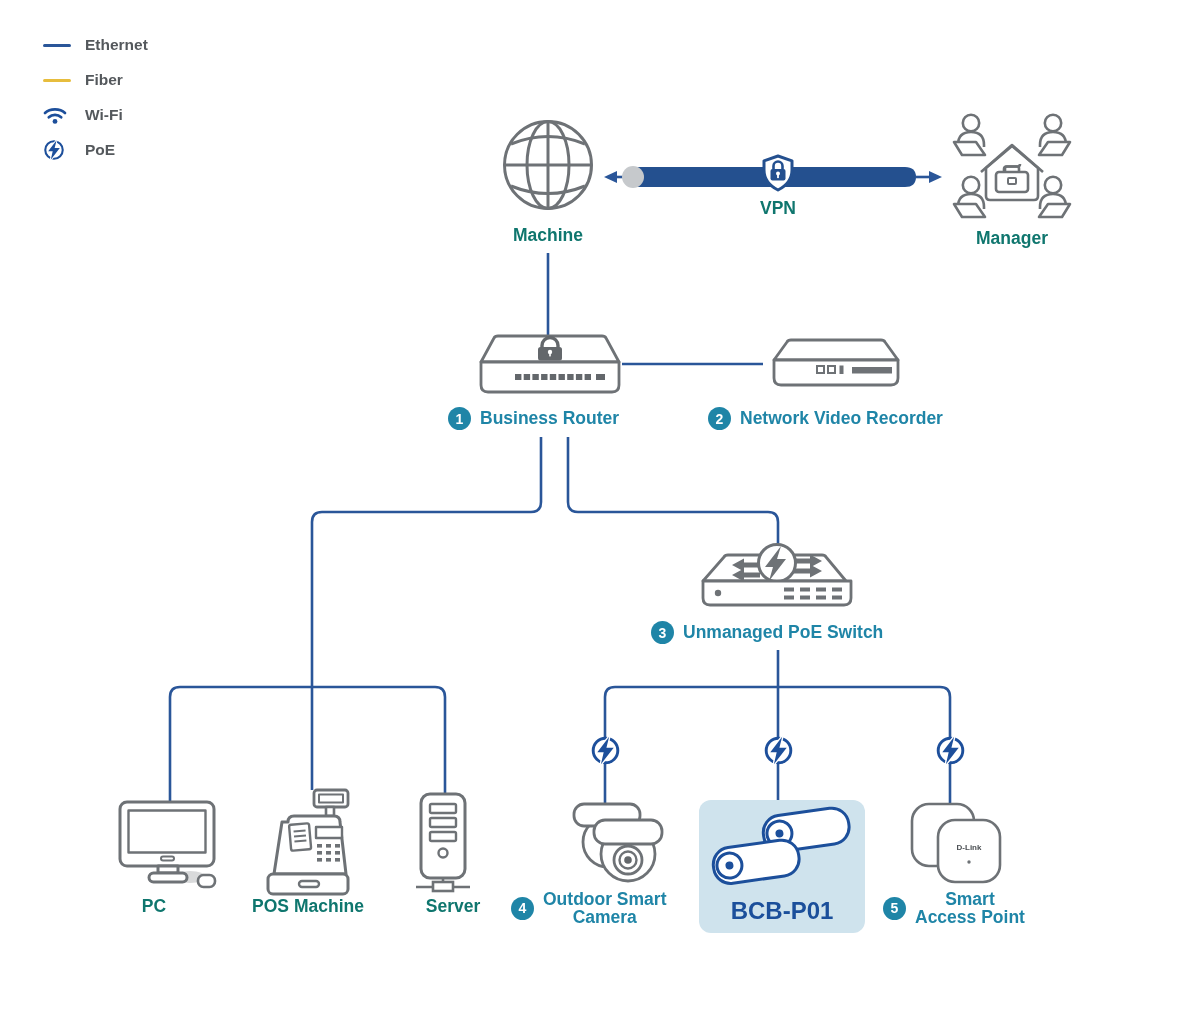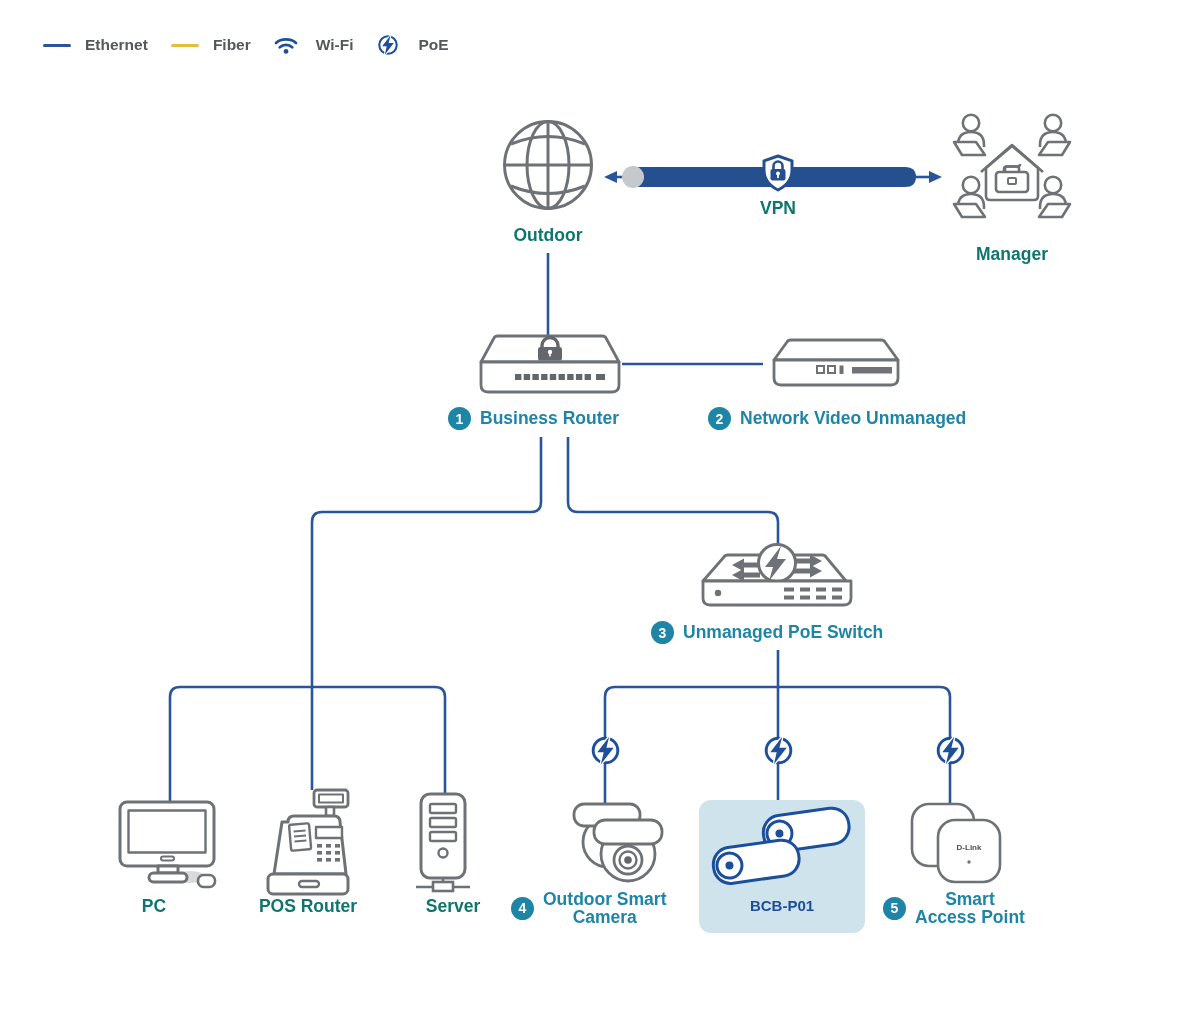--- a/index.html
+++ b/index.html
@@ -1,20 +1,20 @@
 <!DOCTYPE html>
 <html><head>
 <meta charset="utf-8">
 <style>
   * { margin:0; padding:0; box-sizing:border-box; }
   body { background:#ffffff; font-family:"Liberation Sans", sans-serif; }
   .canvas { position:relative; width:1200px; height:1034px; background:#ffffff; overflow:hidden; }
 
   
-  .legend { position:absolute; left:43px; top:34px; display:flex; gap:23px; z-index:5; }
+  .legend { position:absolute; left:43px; top:34px; display:flex; flex-direction:column; gap:13px; z-index:5; }
   .legend-row { display:flex; align-items:center; height:22px; }
   .legend-swatch { width:30px; display:flex; justify-content:flex-start; align-items:center; }
   .legend-line { width:28px; height:3px; border-radius:2px; }
   .legend-line.eth { background:#2a5699; }
   .legend-line.fib { background:#e7bd3d; }
   .legend-text { margin-left:12px; font-size:15.5px; font-weight:700; color:#54585c; }
 
   
   svg.wires { position:absolute; left:0; top:0; z-index:1; }
   .devsvg { position:absolute; z-index:3; }
@@ -24,21 +24,21 @@
 
   
   .tlabel { position:absolute; z-index:4; display:flex; align-items:center; color:#1f85a7; font-weight:700; font-size:17.5px; white-space:nowrap; }
   .badge { flex:0 0 auto; width:23px; height:23px; margin-right:9px; border-radius:50%; background:#1f85a7; color:#fff;
            font-size:14px; font-weight:700; display:flex; align-items:center; justify-content:center; }
   .two-line { text-align:center; line-height:18px; }
 
   
   .bcb-box { position:absolute; left:699px; top:800px; width:166px; height:133px; border-radius:12px; background:#cfe3ed; z-index:2; }
   .bcb-label { position:absolute; left:699px; top:897px; width:166px; text-align:center; z-index:4;
-               color:#1b4f9b; font-weight:700; font-size:15px; }
+               color:#1b4f9b; font-weight:700; font-size:24px; }
 </style>
 </head>
 <body>
 
 <div class="canvas">
 
   <div class="legend">
     <div class="legend-row">
       <span class="legend-swatch">
           <span class="legend-line eth"></span>
@@ -113,21 +113,21 @@
   <svg class="devsvg" style="left:501px; top:118px;" width="94" height="94" viewBox="0 0 94 94">
     <g fill="none" stroke="#6e7276" stroke-width="3">
       <circle cx="47" cy="47" r="43.5" fill="#ffffff"></circle>
       <ellipse cx="47" cy="47" rx="21" ry="43.5"></ellipse>
       <line x1="47" y1="3.5" x2="47" y2="90.5"></line>
       <line x1="3.5" y1="47" x2="90.5" y2="47"></line>
       <path d="M10,26 Q47,11 84,26"></path>
       <path d="M10,68 Q47,83 84,68"></path>
     </g>
   </svg>
-  <div class="glabel" style="left:488px; top:225px; width:120px;">Outdoor</div>
+  <div class="glabel" style="left:488px; top:225px; width:120px;">Machine</div>
 
   <div class="glabel" style="left:748px; top:198px; width:60px;">VPN</div>
 
   <svg class="devsvg" style="left:948px; top:112px;" width="128" height="122" viewBox="0 0 128 122">
     <defs>
       <g id="person-laptop" fill="#ffffff" stroke="#6e7276" stroke-width="2.6" stroke-linejoin="round">
         <circle cx="19" cy="9" r="8.2"></circle>
         <path d="M6,33 V31 q0,-13 13,-13 q13,0 13,13 v2"></path>
         <polygon points="2,28 24,28 33,41 10,41"></polygon>
       </g>
@@ -138,21 +138,21 @@
     <use href="#person-laptop" transform="translate(124,64) scale(-1,1)"></use>
     <g fill="#ffffff" stroke="#6e7276" stroke-width="2.6" stroke-linejoin="round">
       <path d="M38,56 L64,34 L90,56 V84 Q90,88 86,88 H42 Q38,88 38,84 Z"></path>
       <path d="M33,60 L64,33 L95,60" fill="none"></path>
       <path d="M56,60 v-3 q0,-2.5 2.5,-2.5 h11 q2.5,0 2.5,-2.5" fill="none"></path>
       <path d="M57,60 v-3.5 q0,-2 2,-2 h10 q2,0 2,2 V60" fill="none"></path>
       <rect x="48" y="60" width="32" height="20" rx="3"></rect>
       <rect x="60" y="66" width="8" height="6" rx="1" stroke-width="2"></rect>
     </g>
   </svg>
-  <div class="glabel" style="left:952px; top:244px; width:120px;">Manager</div>
+  <div class="glabel" style="left:952px; top:228px; width:120px;">Manager</div>
 
   <svg class="devsvg" style="left:477px; top:334px;" width="146" height="62" viewBox="0 0 146 62">
     <g fill="#ffffff" stroke="#6e7276" stroke-width="2.8" stroke-linejoin="round">
       <path d="M21,2 H125 q3,0 4,2 l13,24 H4 L17,4 q1,-2 4,-2 Z"></path>
       <path d="M4,28 H142 V51 q0,7 -7,7 H11 q-7,0 -7,-7 Z"></path>
     </g>
     <g>
       <path d="M65,13 v-1.5 a8,8 0 0 1 16,0 V13" fill="none" stroke="#63676b" stroke-width="3.4"></path>
       <rect x="61" y="13" width="24" height="13.5" rx="2.5" fill="#63676b"></rect>
       <circle cx="73" cy="18" r="2.2" fill="#ffffff"></circle>
@@ -183,21 +183,21 @@
     </g>
     <g>
       <rect x="55" y="28" width="7" height="7" fill="none" stroke="#6e7276" stroke-width="2"></rect>
       <rect x="66" y="28" width="7" height="7" fill="none" stroke="#6e7276" stroke-width="2"></rect>
       <rect x="77.5" y="27.5" width="4" height="8.5" fill="#6e7276"></rect>
       <rect x="90" y="29" width="40" height="6.5" fill="#6e7276"></rect>
     </g>
   </svg>
   <div class="tlabel" style="left:708px; top:407px;">
     <span class="badge">2</span>
-    <span>Network Video Unmanaged</span>
+    <span>Network Video Recorder</span>
   </div>
 
   <svg class="devsvg" style="left:698px; top:543px;" width="156" height="72" viewBox="0 0 156 72">
     <path d="M30,12 H124 q3,0 4,2 l20,24 H5 L26,14 q1,-2 4,-2 Z" fill="#ffffff" stroke="#6e7276" stroke-width="2.8" stroke-linejoin="round"></path>
     <g fill="#6e7276">
       <polygon points="62,19.5 46,19.5 46,15.5 34,22 46,28.5 46,24.5 62,24.5"></polygon>
       <polygon points="62,29.5 46,29.5 46,25.5 34,32 46,38.5 46,34.5 62,34.5"></polygon>
       <polygon points="96,15.5 112,15.5 112,11.5 124,18 112,24.5 112,20.5 96,20.5"></polygon>
       <polygon points="96,25.5 112,25.5 112,21.5 124,28 112,34.5 112,30.5 96,30.5"></polygon>
     </g>
@@ -257,21 +257,21 @@
         <rect x="68" y="56" width="5" height="3.6"></rect>
         <rect x="77" y="56" width="5" height="3.6"></rect>
       <rect x="59" y="63" width="5" height="3.6"></rect>
         <rect x="68" y="63" width="5" height="3.6"></rect>
         <rect x="77" y="63" width="5" height="3.6"></rect>
       <rect x="59" y="70" width="5" height="3.6"></rect>
         <rect x="68" y="70" width="5" height="3.6"></rect>
         <rect x="77" y="70" width="5" height="3.6"></rect>
     </g>
   </svg>
-  <div class="glabel" style="left:246px; top:896px; width:124px;">POS Router</div>
+  <div class="glabel" style="left:246px; top:896px; width:124px;">POS Machine</div>
 
   <svg class="devsvg" style="left:412px; top:792px;" width="62" height="102" viewBox="0 0 62 102">
     <line x1="31" y1="86" x2="31" y2="92" stroke="#6e7276" stroke-width="2.6"></line>
     <line x1="4" y1="95" x2="58" y2="95" stroke="#6e7276" stroke-width="2.6"></line>
     <rect x="21" y="90" width="20" height="9" fill="#ffffff" stroke="#6e7276" stroke-width="2.6"></rect>
     <g fill="#ffffff" stroke="#6e7276" stroke-linejoin="round">
       <rect x="9" y="2" width="44" height="84" rx="9" stroke-width="3"></rect>
       <rect x="18" y="12" width="26" height="9" rx="1.5" stroke-width="2.4"></rect>
       <rect x="18" y="26" width="26" height="9" rx="1.5" stroke-width="2.4"></rect>
       <rect x="18" y="40" width="26" height="9" rx="1.5" stroke-width="2.4"></rect>

